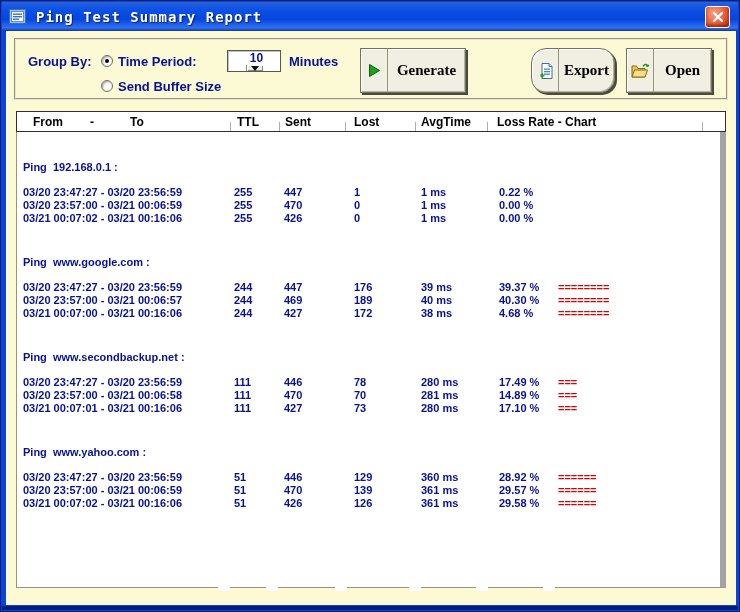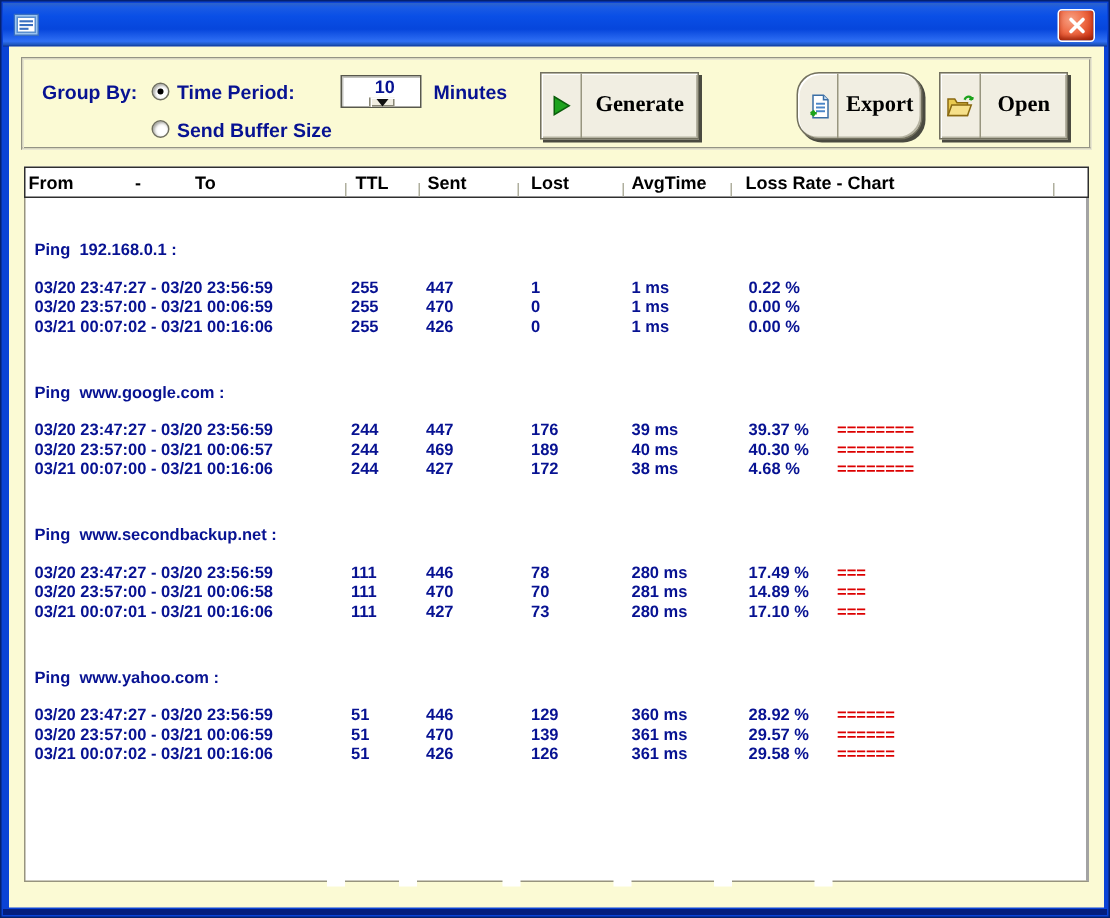--- a/index.html
+++ b/index.html
@@ -94,28 +94,28 @@
   .tbtn .txt-cell{
     flex:1;display:flex;align-items:center;justify-content:center;
     font:bold 15px "Liberation Serif",serif;color:#000;
   }
   
   .report-header{
     position:absolute;left:10px;top:80px;width:710px;height:21px;
     background:var(--white);border:1px solid #2E2E2E;
   }
   .hcell{position:absolute;top:3px;font:bold 12px "Liberation Sans",sans-serif;color:var(--headertext);white-space:pre;}
-  .h-from{left:2px;}.h-dash{left:73px;}.h-to{left:113px;}.h-ttl{left:220px;}
+  .h-from{left:16px;}.h-dash{left:73px;}.h-to{left:113px;}.h-ttl{left:220px;}
   .h-sent{left:268px;}.h-lost{left:337px;}.h-avg{left:404px;}.h-rate{left:480px;}
   .hdiv{position:absolute;bottom:0;width:1px;height:9px;background:#AFAF9E;}
   
   .report-body{
     position:absolute;left:10px;top:101px;width:710px;height:456px;
     background:var(--white);
-    border-left:1px solid #97947F;border-right:2px solid #a3a3a3;border-bottom:1px solid #97947F;
+    border-left:1px solid #97947F;border-right:6px solid #a3a3a3;border-bottom:1px solid #97947F;
     overflow:hidden;
   }
   .section{position:absolute;left:0;width:100%;height:95px;}
   .sec-title{position:absolute;top:0;left:6px;font:bold 11px/13px "Liberation Sans",sans-serif;color:var(--navy);white-space:pre;}
   .row{position:absolute;left:0;width:100%;height:13px;}
   .cell{position:absolute;top:0;font:bold 11px/13px "Liberation Sans",sans-serif;color:var(--navy);white-space:pre;}
   .c-period{left:6px;}.c-ttl{left:217px;}.c-sent{left:267px;}.c-lost{left:337px;}
   .c-avg{left:404px;}.c-rate{left:482px;}
   .c-chart{left:541px;color:var(--red);letter-spacing:0;}
   .notch{position:absolute;top:553px;width:12px;height:7px;background:var(--white);}
@@ -126,20 +126,21 @@
 <div class="window">
 
   <div class="titlebar">
     <svg class="app-icon" viewBox="0 0 17 15">
       <rect x="0.5" y="0.5" width="16" height="14" fill="#9CC4EE" stroke="#3A6FC0"></rect>
       <rect x="2.5" y="2.5" width="12" height="10" fill="#FFFFFF" stroke="#5A8FD0"></rect>
       <rect x="4" y="4.5" width="9" height="1.4" fill="#3A6FC0"></rect>
       <rect x="4" y="7" width="9" height="1.4" fill="#3A6FC0"></rect>
       <rect x="4" y="9.5" width="6" height="1.4" fill="#3A6FC0"></rect>
     </svg>
+    <div class="window-title">Ping Test Summary Report</div>
     <div class="close-button">
       <svg width="12" height="12" viewBox="0 0 12 12">
         <path d="M2 2 L10 10 M10 2 L2 10" stroke="#FFFFFF" stroke-width="2.4" stroke-linecap="round"></path>
       </svg>
     </div>
   </div>
 
   <div class="client">
 
     <div class="toolbar-panel">

